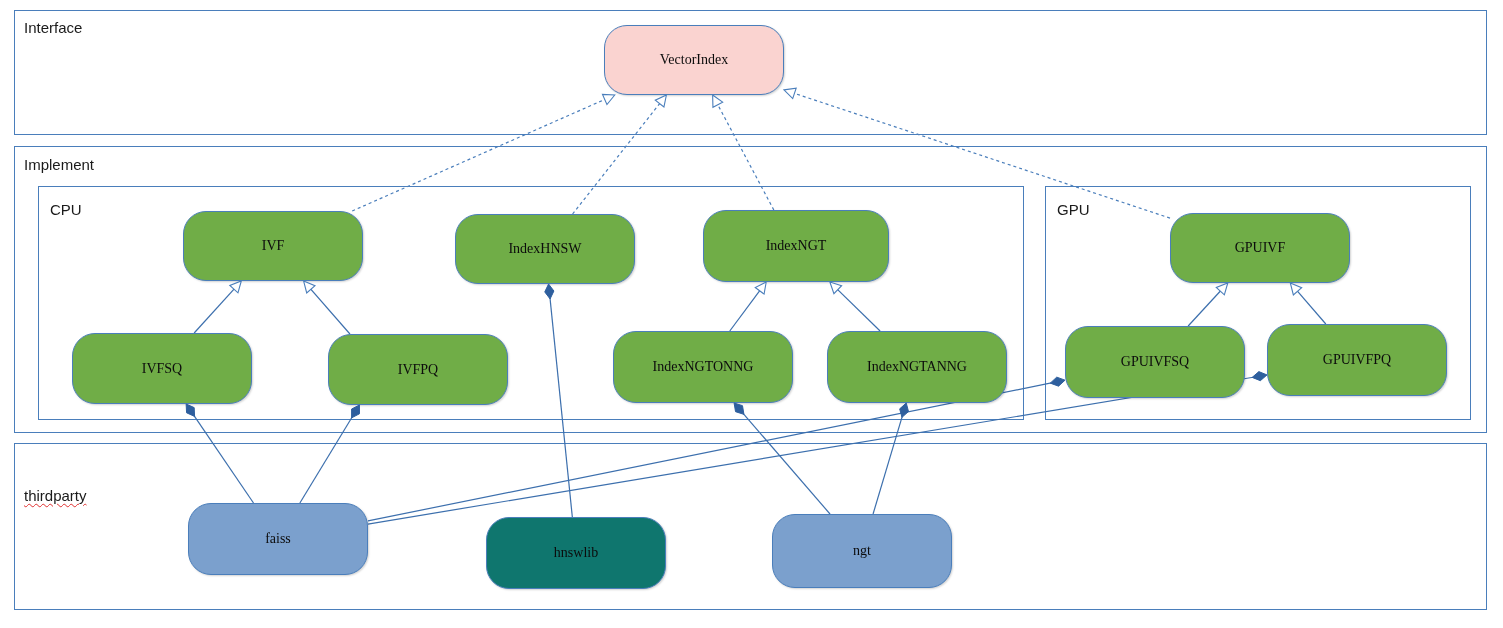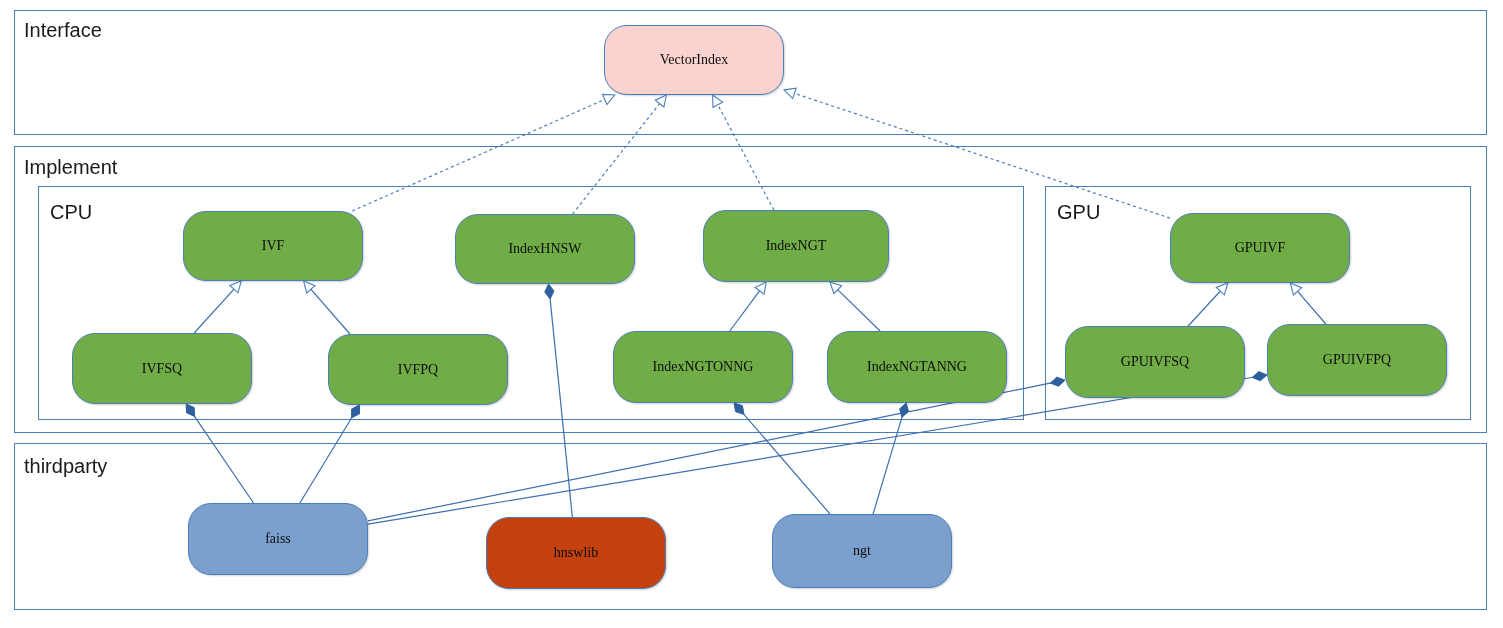--- a/index.html
+++ b/index.html
@@ -20,30 +20,32 @@
   }
   .group-box {
     position: absolute;
     border: 1px solid #4a7ebb;
     background: transparent;
     box-sizing: border-box;
   }
   .group-label {
     position: absolute;
     font-family: "Liberation Sans", "DejaVu Sans", sans-serif;
-    font-size: 20px;
+    font-size: 15px;
     color: #1a1a1a;
     white-space: nowrap;
     line-height: 1;
   }
   .group-label.misspelled {
+    text-decoration: underline;
     text-decoration-color: #e03030;
     text-decoration-style: wavy;
     text-decoration-thickness: 1px;
     text-underline-offset: 2px;
+    margin-top: 32px;
   }
   .node {
     position: absolute;
     box-sizing: border-box;
     border: 1px solid #4a7ebb;
     border-radius: 23px;
     display: flex;
     align-items: center;
     justify-content: center;
     font-family: "Liberation Serif", "DejaVu Serif", serif;
@@ -156,21 +158,21 @@
       </div>
       <div class="node impl" style="left: 1065px; top: 326px; width: 180px; height: 72px; background: rgb(112, 173, 71);">
         <span>GPUIVFSQ</span>
       </div>
       <div class="node impl" style="left: 1267px; top: 324px; width: 180px; height: 72px; background: rgb(112, 173, 71);">
         <span>GPUIVFPQ</span>
       </div>
       <div class="node lib" style="left: 188px; top: 503px; width: 180px; height: 72px; background: rgb(123, 160, 205);">
         <span>faiss</span>
       </div>
-      <div class="node lib" style="left: 486px; top: 517px; width: 180px; height: 72px; background: #c2410c;">
+      <div class="node lib" style="left: 486px; top: 517px; width: 180px; height: 72px; background: #0f766e;">
         <span>hnswlib</span>
       </div>
       <div class="node lib" style="left: 772px; top: 514px; width: 180px; height: 74px; background: rgb(123, 160, 205);">
         <span>ngt</span>
       </div>
     </div>
 
   <svg class="edges over" id="edge-layer-markers">
       <polygon points="614.7795698924731,95 606.9404804413189,104.47621636397155 602.4951431306033,94.41445825745951" class="hollow-tri"></polygon>
       <polygon points="666.4074074074074,95 663.9164436268759,107.04346708568924 655.2780554705371,100.23330922698831" class="hollow-tri"></polygon>

